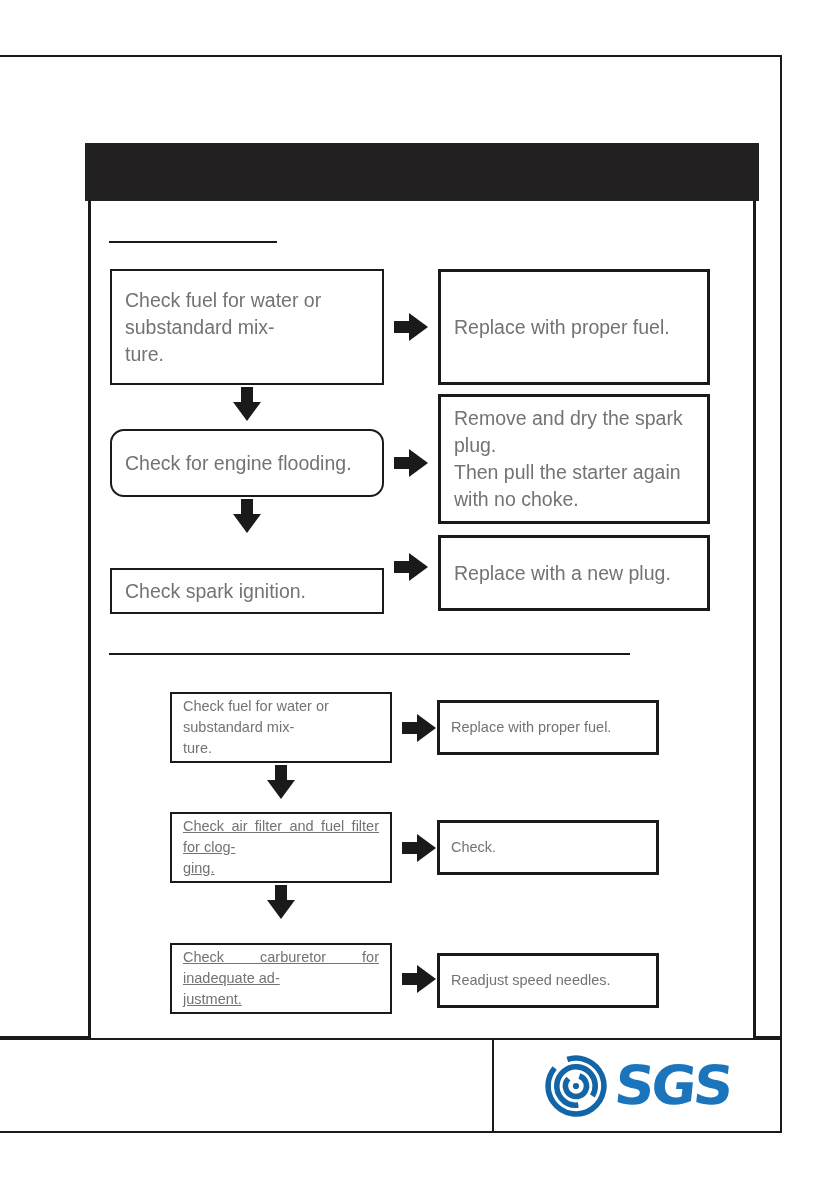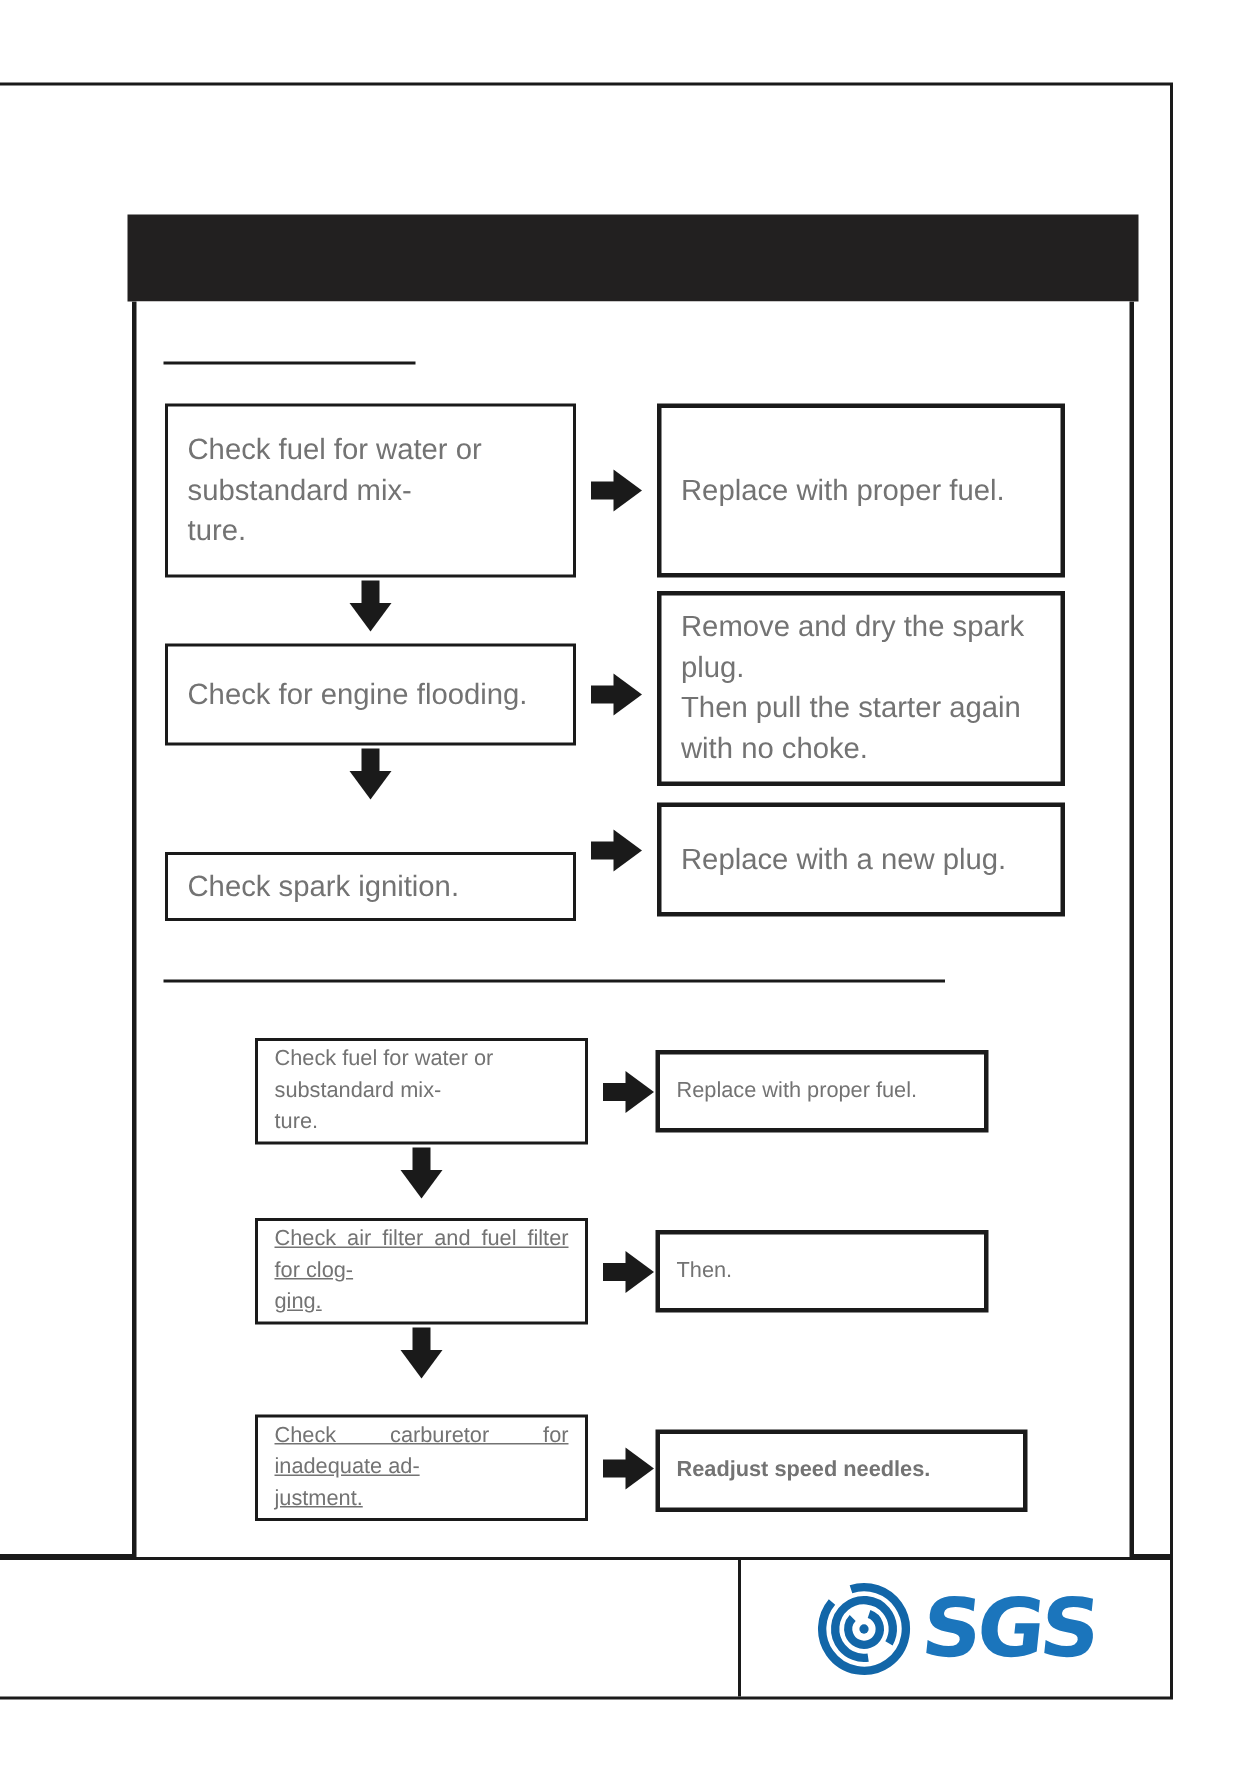--- a/index.html
+++ b/index.html
@@ -193,21 +193,21 @@
       <span class="txt">Check fuel for water or substandard mix-
 ture.</span>
     </div>
     <div class="arrow-right" style="left:394px; top:256px;"></div>
     <div class="node remedy" style="left:438px; top:212px; width:272px; height:116px;">
       <span class="txt">Replace with proper fuel.</span>
     </div>
 
     <div class="arrow-down" style="left:233px; top:330px;"></div>
 
-    <div class="node cause justify" style="left:110px; top:372px; width:274px; height:68px;">
+    <div class="node cause justify" style="left:110px; top:372px; width:274px; height:68px;border-radius:14px;">
       <span class="txt">Check for engine flooding.</span>
     </div>
     <div class="arrow-right" style="left:394px; top:392px;"></div>
     <div class="node remedy" style="left:438px; top:337px; width:272px; height:130px;">
       <span class="txt">Remove and dry the spark plug.
 Then pull the starter again with no choke.</span>
     </div>
 
     <div class="arrow-down" style="left:233px; top:442px;"></div>
 
@@ -232,31 +232,31 @@
     </div>
 
     <div class="arrow-down" style="left:267px; top:708px;"></div>
 
     <div class="node cause justify" style="left:170px; top:755px; width:222px; height:71px;">
       <span class="txt">Check air filter and fuel filter for clog-
 ging.</span>
     </div>
     <div class="arrow-right" style="left:402px; top:777px;"></div>
     <div class="node remedy" style="left:437px; top:763px; width:222px; height:55px;">
-      <span class="txt">Then.</span>
+      <span class="txt">Check.</span>
     </div>
 
     <div class="arrow-down" style="left:267px; top:828px;"></div>
 
     <div class="node cause justify" style="left:170px; top:886px; width:222px; height:71px;">
       <span class="txt">Check carburetor for inadequate ad-
 justment.</span>
     </div>
     <div class="arrow-right" style="left:402px; top:908px;"></div>
-    <div class="node remedy" style="left:437px; top:896px; width:248px; height:55px;font-weight:bold;">
+    <div class="node remedy" style="left:437px; top:896px; width:222px; height:55px;">
       <span class="txt">Readjust speed needles.</span>
     </div>
   </div>
 
 </div>
 
 <div id="footer-band">
   <div id="footer-left"></div>
   <div id="logo-cell">
     <div id="sgs-logo">

